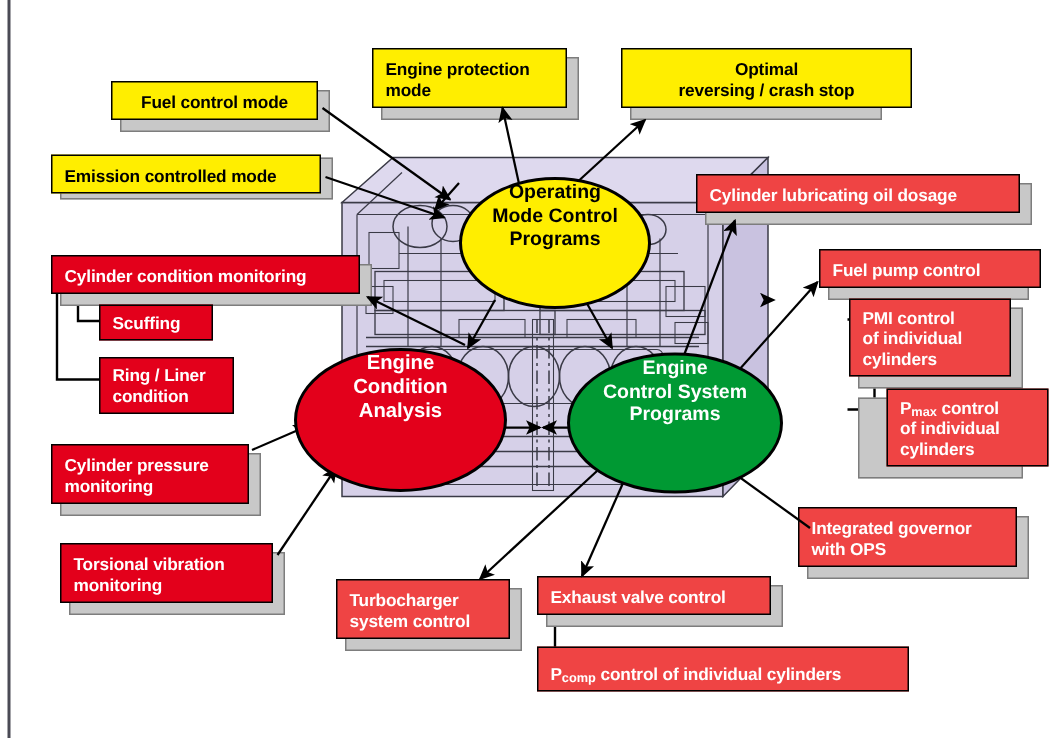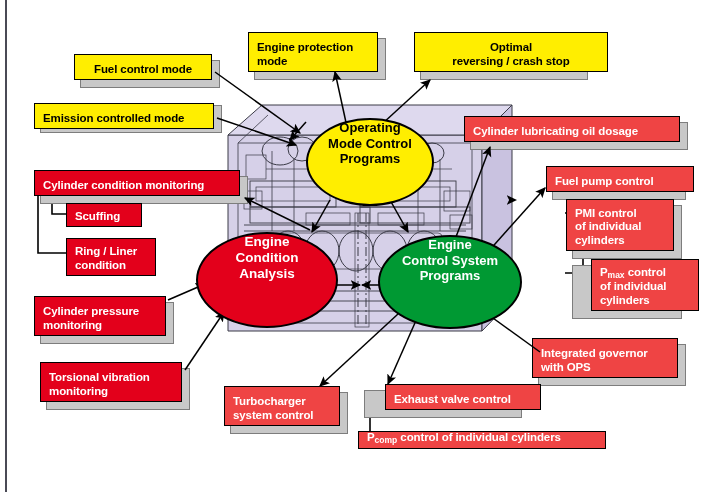--- a/index.html
+++ b/index.html
@@ -286,25 +286,25 @@
 
   <div class="shadow" style="left:230px;top:392px;width:116px;height:40px;"></div>
   <div class="node green" style="left:224px;top:386px;width:116px;height:40px;">
     <span class="lbl">
       <span>Turbocharger</span><br>
       <span>system control</span>
     </span>
   </div>
 
   <div class="shadow" style="left:364px;top:390px;width:156px;height:26px;"></div>
-  <div class="node green" style="left:358px;top:384px;width:156px;height:26px;margin-left:27px;">
+  <div class="node green" style="left:358px;top:384px;width:156px;height:26px;">
     <span class="lbl">Exhaust valve control</span>
   </div>
 
-  <div class="node green" style="left:358px;top:431px;width:248px;height:18px;">
+  <div class="node green" style="left:358px;top:431px;width:248px;height:30px;">
     <span class="lbl">
       <span>P</span><span class="sub">comp</span><span> control of individual cylinders</span>
     </span>
   </div>
 
   <div class="ell yellow" style="left:306px;top:118px;width:124px;height:84px;font-size:13px;">
     <span>
       <span>Operating</span><br>
       <span>Mode Control</span><br>
       <span>Programs</span>

